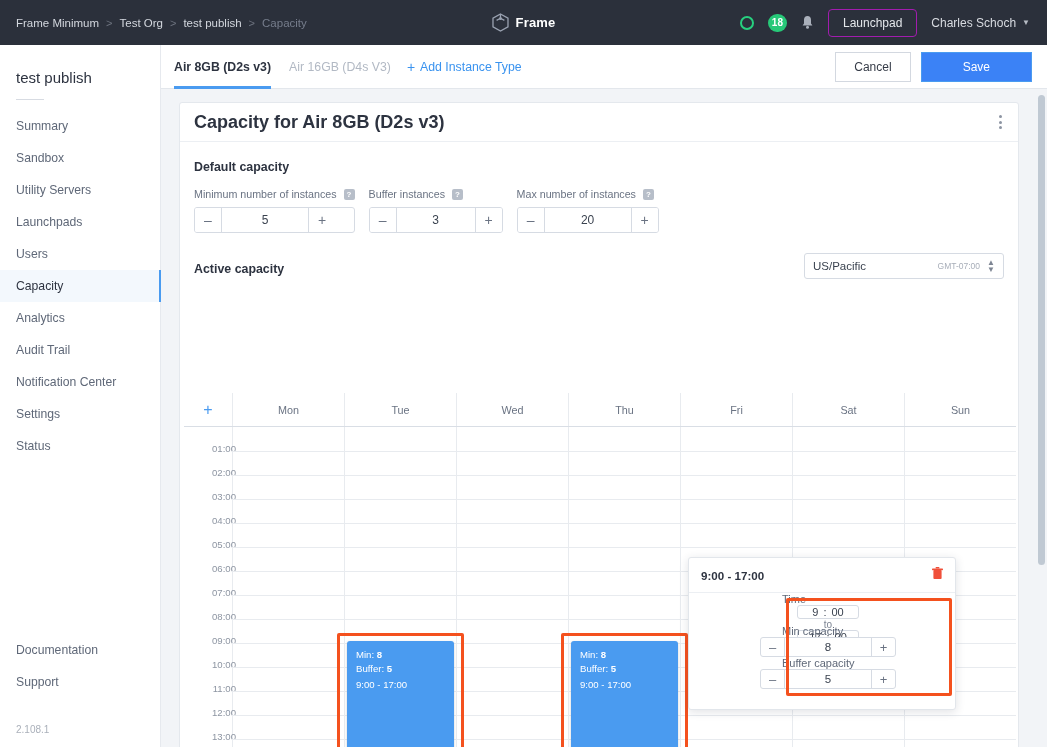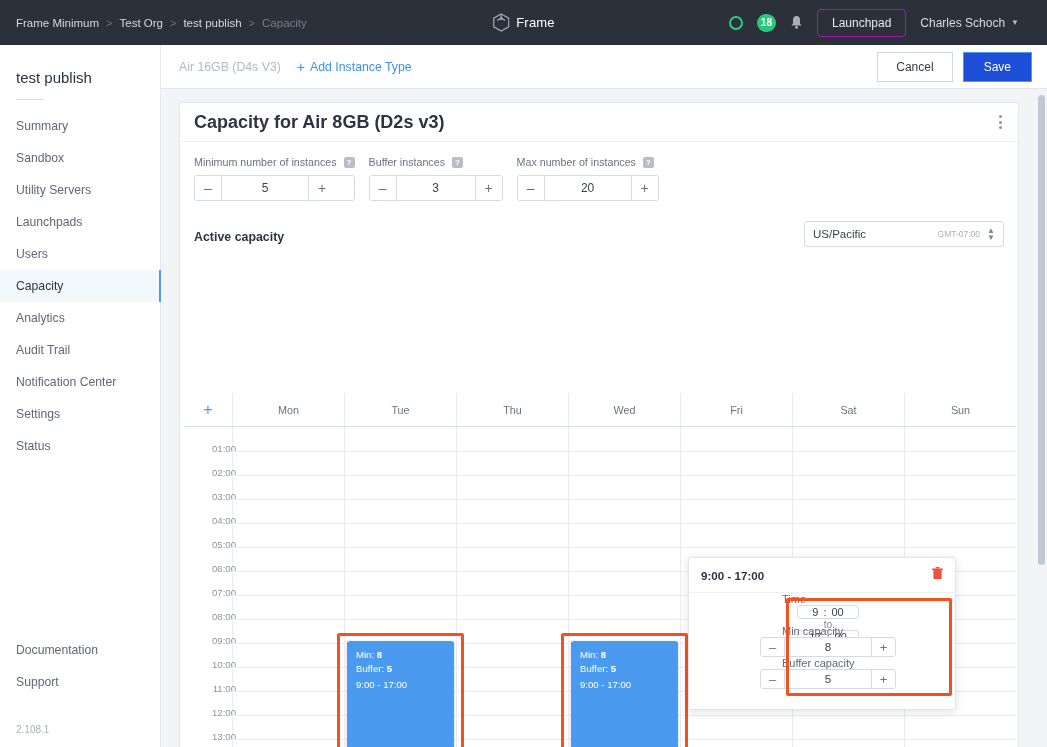--- a/index.html
+++ b/index.html
@@ -18,24 +18,24 @@
   }
   .breadcrumb { display: flex; align-items: center; margin-left: 16px; font-size: 11.5px; }
   .bc-item { color: #d3d7de; white-space: nowrap; }
   .bc-item.current { color: #767d8c; }
   .bc-sep { color: #6d737f; margin: 0 7px; font-size: 11px; }
 
   .brand {
     position: absolute; left: 50%; transform: translateX(-50%);
     display: flex; align-items: center; gap: 7px;
   }
-  .brand-name { color: #ffffff; font-size: 13px; font-weight: normal; letter-spacing: .2px; }
+  .brand-name { color: #ffffff; font-size: 13px; font-weight: bold; letter-spacing: .2px; }
 
   .topright {
-    position: absolute; right: 28px; display: flex; align-items: center; gap: 14px;
+    position: absolute; right: 17px; display: flex; align-items: center; gap: 14px;
   }
   .status-ring {
     width: 14px; height: 14px; border-radius: 50%;
     border: 2.5px solid #27d07f; background: transparent;
   }
   .count-badge {
     min-width: 18px; height: 18px; border-radius: 9px; background: #27c878;
     color: #fff; font-size: 10px; font-weight: bold;
     display: flex; align-items: center; justify-content: center; padding: 0 4px;
   }
@@ -89,21 +89,21 @@
   .add-link {
     font-size: 12.3px; color: #3a93ef; margin-left: 16px; cursor: pointer;
     display: flex; align-items: center; gap: 5px;
   }
   .add-plus { font-size: 14px; line-height: 1; }
   .tab-actions { position: absolute; right: 15px; display: flex; gap: 10px; align-items: center; }
   .btn {
     font-size: 12px; border-radius: 0; padding: 7px 18px; cursor: pointer;
     font-family: inherit; border: 1px solid #d3d8e0; background: #fff; color: #353b47;
   }
-  .btn.primary { background: #1d4ed8; border-color: #4a9bf0; color: #fff; padding: 7px 20px; }
+  .btn.primary { background: #3b82f6; border-color: #4a9bf0; color: #fff; padding: 7px 41px; }
 
   
   .card {
     position: absolute; top: 57px; left: 18px; width: 840px; height: 690px;
     background: #ffffff; border: 1px solid #e4e8ed; border-radius: 3px;
   }
   .card-head {
     height: 39px; border-bottom: 1px solid #eceff3; display: flex;
     align-items: center; padding: 0 14px; position: relative;
   }
@@ -288,20 +288,21 @@
   <div class="side-bottom">
     <div class="side-item">Documentation</div>
     <div class="side-item">Support</div>
     <div class="side-version">2.108.1</div>
   </div>
 </div>
 
 <div class="content">
 
   <div class="tabbar">
+    <div class="tab active">Air 8GB (D2s v3)</div>
     <div class="tab inactive">Air 16GB (D4s V3)</div>
     <div class="add-link">
       <span class="add-plus">+</span>
       <span>Add Instance Type</span>
     </div>
     <div class="tab-actions">
       <button class="btn">Cancel</button>
       <button class="btn primary">Save</button>
     </div>
   </div>
@@ -309,20 +310,21 @@
   <div class="card">
     <div class="card-head">
       <span class="card-title">Capacity for Air 8GB (D2s v3)</span>
       <span class="kebab">
           <i></i>
           <i></i>
           <i></i>
         </span>
     </div>
 
+    <div class="sect-title">Default capacity</div>
 
     <div class="stepper-row">
       <div>
         <div class="field-label">
           <span>Minimum number of instances</span>
           <span class="help-ic">?</span>
         </div>
         <div class="stepper">
           <div class="step-btn">–</div>
           <div class="step-val">5</div>
@@ -362,22 +364,22 @@
         <span class="tz-off">GMT-07:00</span>
         <span class="tz-arrows">▲<br>▼</span>
       </div>
     </div>
 
     <div class="cal">
       <div class="cal-header">
         <div class="cal-hcell first">+</div>
         <div class="cal-hcell day">Mon</div>
         <div class="cal-hcell day">Tue</div>
+        <div class="cal-hcell day">Wed</div>
         <div class="cal-hcell day">Thu</div>
-        <div class="cal-hcell day">Wed</div>
         <div class="cal-hcell day">Fri</div>
         <div class="cal-hcell day">Sat</div>
         <div class="cal-hcell day">Sun</div>
       </div>
 
       <div class="cal-body">
         <div class="col-lines">
           <div class="col-line" style="left:48px"></div>
           <div class="col-line" style="left:160px"></div>
           <div class="col-line" style="left:272px"></div>

